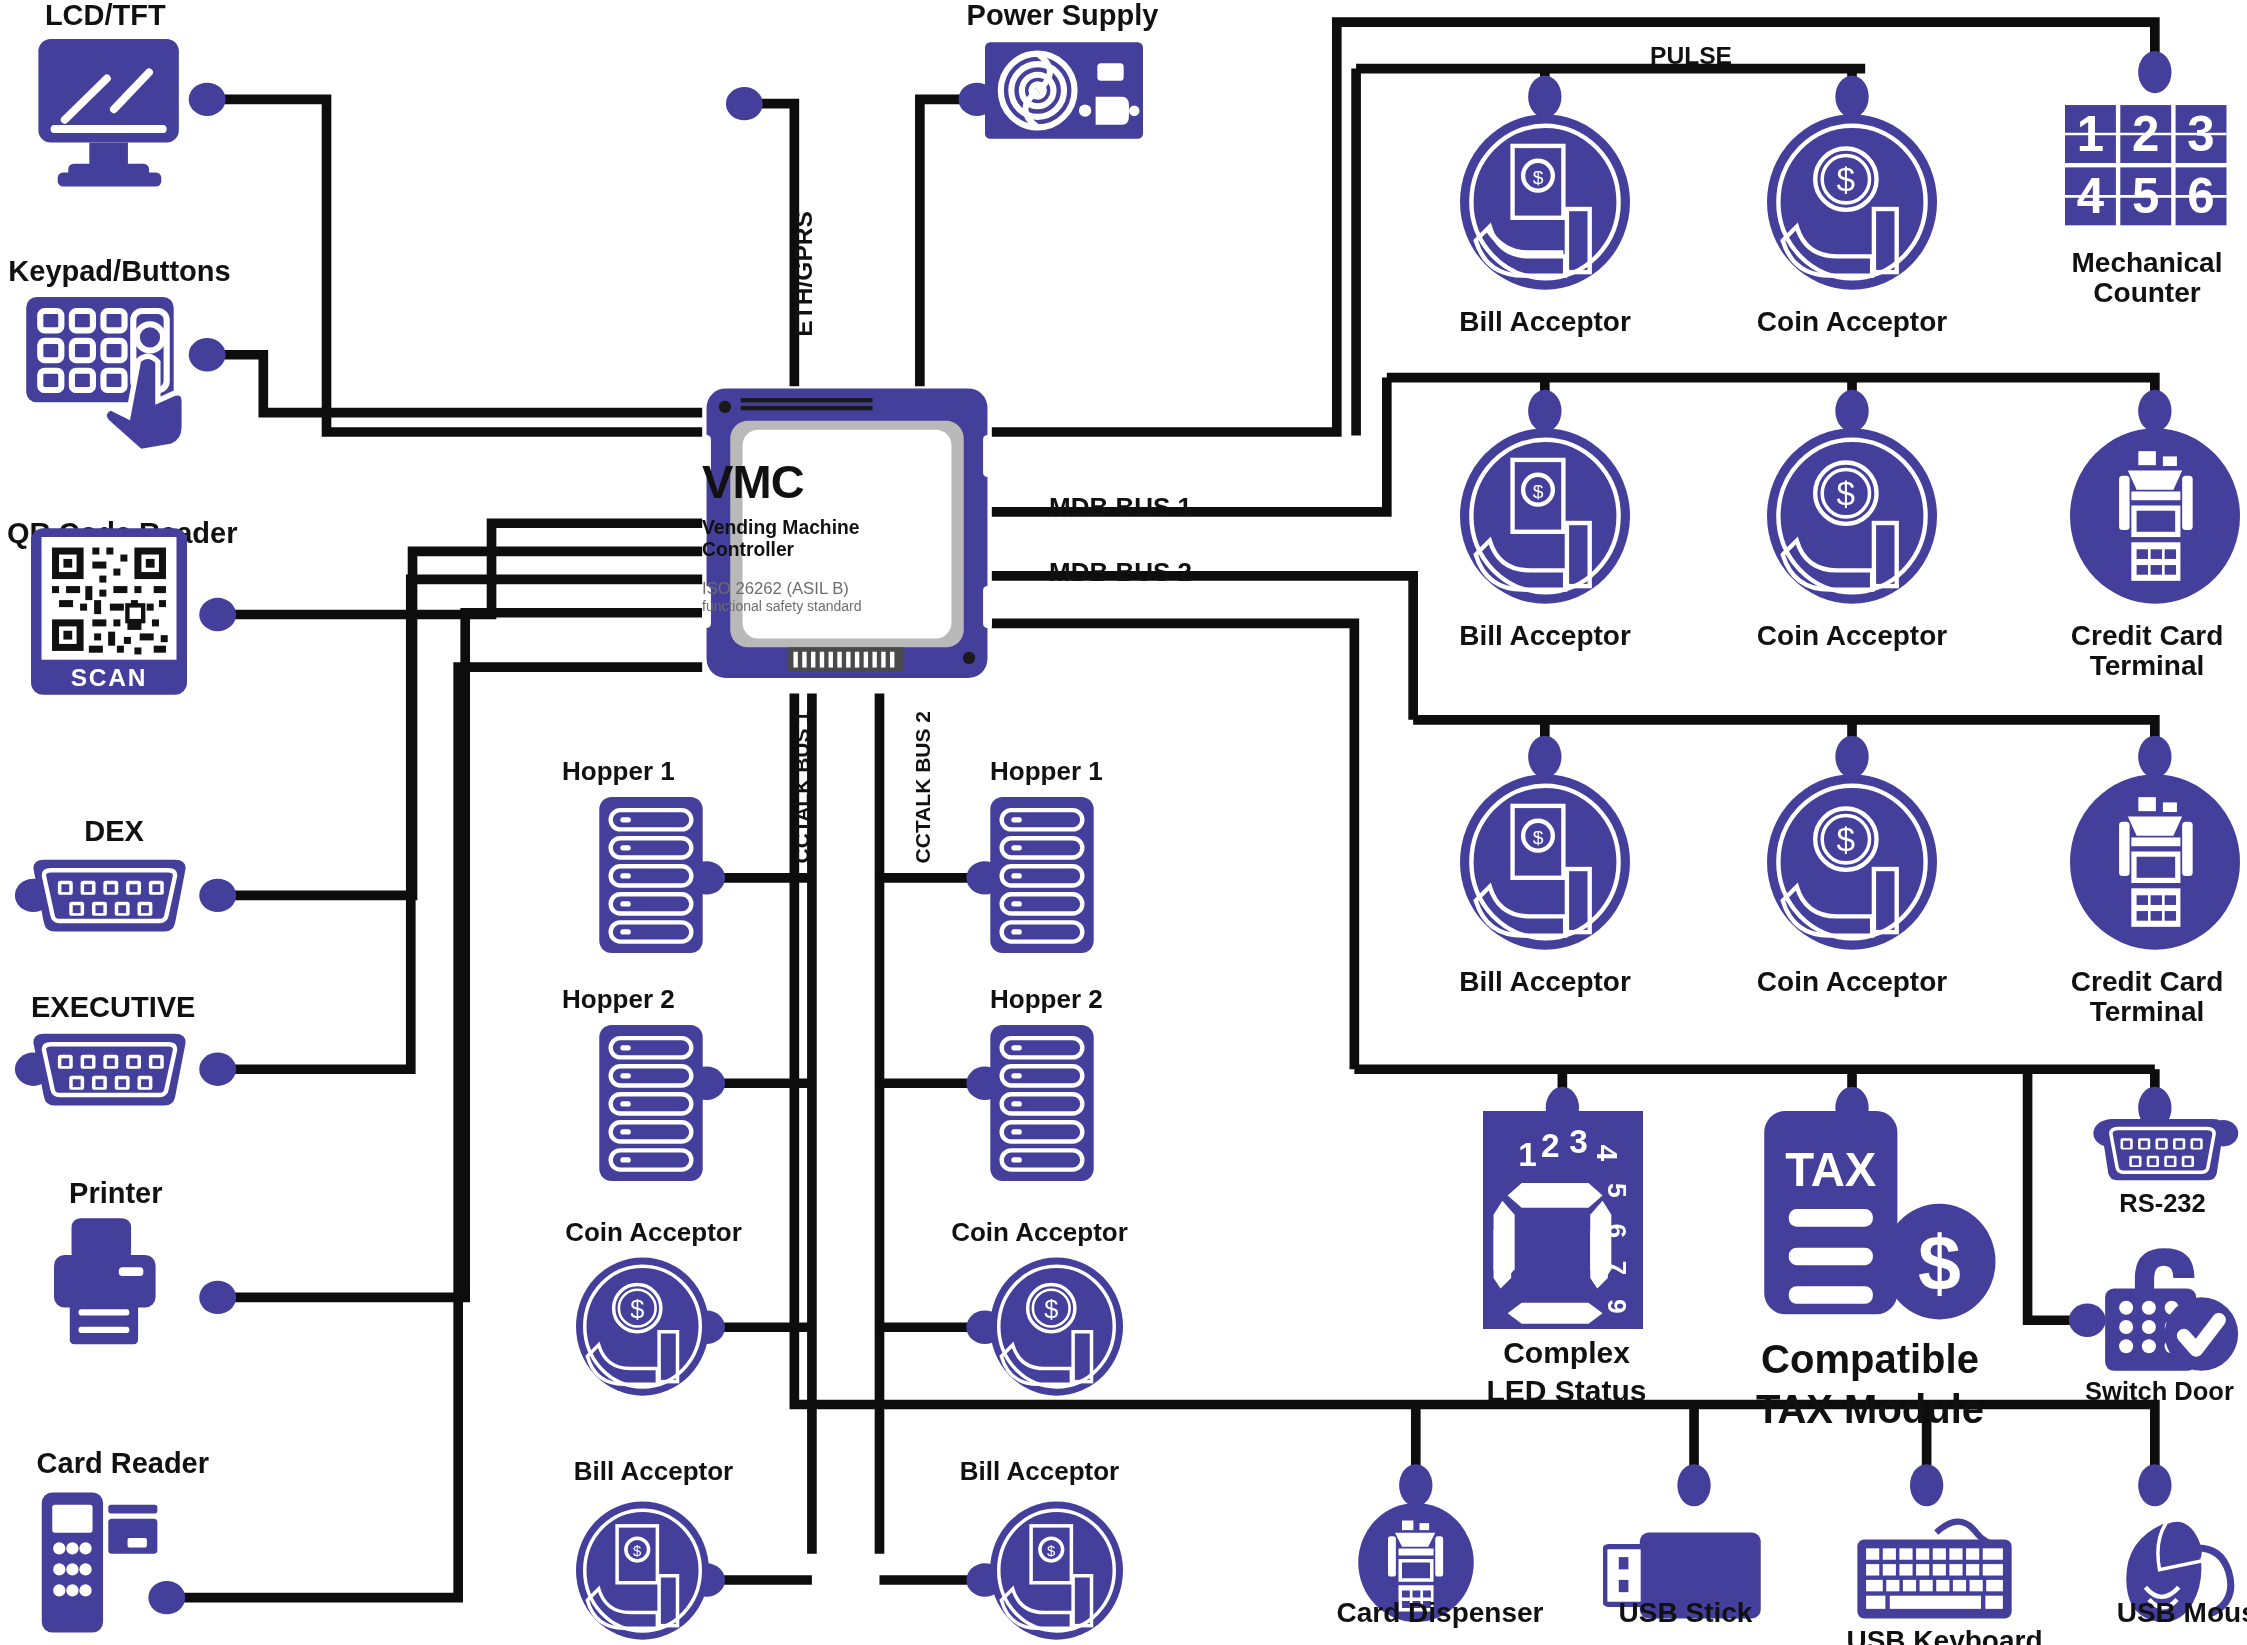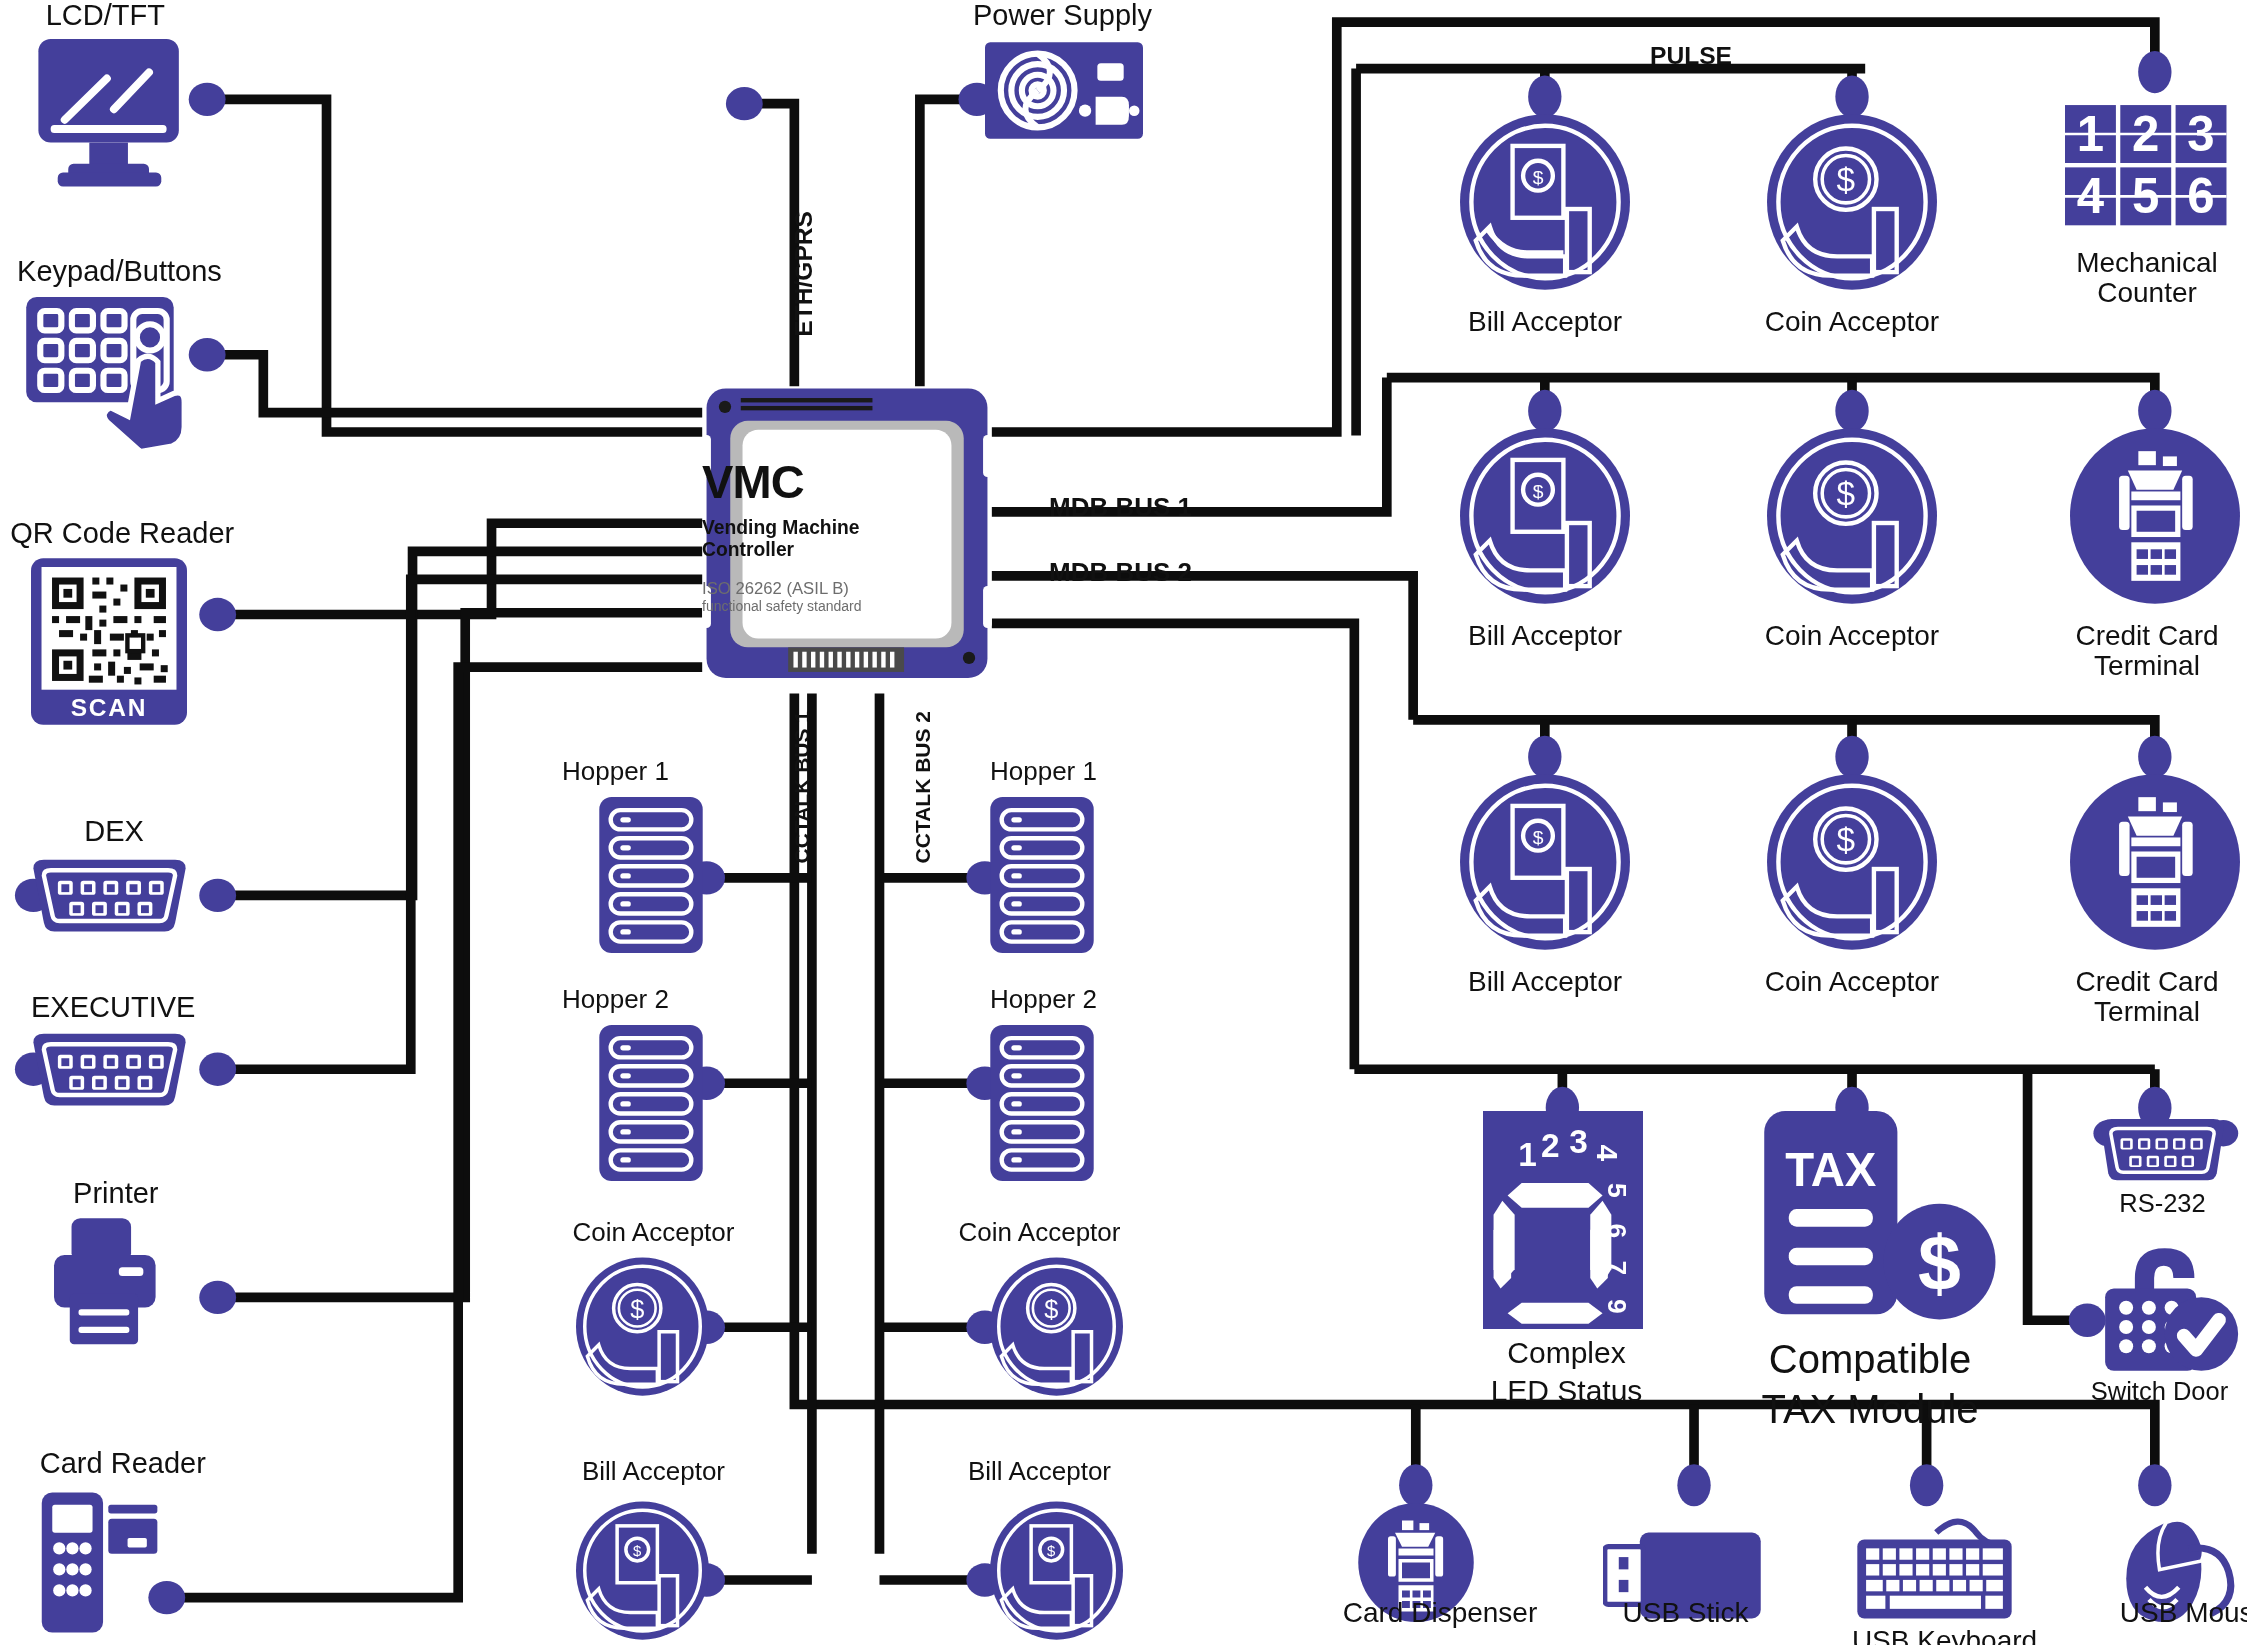--- a/index.html
+++ b/index.html
@@ -1,19 +1,19 @@
 <!DOCTYPE html>
 <html style="font-size:14px"><head>
 <meta charset="utf-8">
 <style>
   html,body{margin:0;padding:0;background:#ffffff;}
   body{font-family:"Liberation Sans",sans-serif;}
   #stage{position:relative;width:2247px;height:1646px;background:#fff;overflow:hidden;}
   .node{position:absolute;}
-  .lbl{position:absolute;text-align:center;color:#111;font-weight:normal;line-height:1.08;white-space:pre-line;}
+  .lbl{position:absolute;text-align:center;color:#111;font-weight:bold;line-height:1.08;white-space:pre-line;}
   svg.wires{position:absolute;left:0;top:0;width:2247px;height:1646px;pointer-events:none;}
   .buslbl{position:absolute;color:#111;font-weight:bold;}
   .rot{transform-origin:left top;}
 </style>
 </head>
 <body>
 
 <div id="stage">
 
   <svg class="wires" viewBox="0 0 2560 1875">
@@ -206,21 +206,21 @@
           <rect x="52" y="84" width="24" height="22" rx="5"></rect>
           <rect x="88" y="84" width="24" height="22" rx="5"></rect>
         <rect x="122" y="16" width="38" height="90" rx="10"></rect>
         <circle cx="141" cy="46" r="15"></circle>
       </g>
       <path d="M128 72 q12 -10 22 2 v44 l18 -8 q12 -4 12 10 v28 q0 16 -14 22 l-36 6 -38 -34 q-8 -10 4 -16 l20 10 z" fill="#443F9B" stroke="#fff" stroke-width="6"></path>
     </svg>
   </div>
 
   <div class="lbl" style="left:-5.3px;top:518px;width:255px;font-size:29px;">QR Code Reader</div>
-  <div class="node" style="left:31px;top:558px;">
+  <div class="node" style="left:31px;top:528px;">
     <svg width="156" height="167" viewBox="0 0 178 190">
       <rect x="0" y="0" width="178" height="190" rx="14" fill="#443F9B"></rect>
       <rect x="12" y="10" width="154" height="140" fill="#fff"></rect>
       <g fill="#111">
         <rect x="24" y="22" width="36" height="36"></rect>
           <rect x="32" y="30" width="20" height="20" fill="#fff"></rect>
           <rect x="37" y="35" width="10" height="10" fill="#111"></rect>
         <rect x="118" y="22" width="36" height="36"></rect>
           <rect x="126" y="30" width="20" height="20" fill="#fff"></rect>
           <rect x="131" y="35" width="10" height="10" fill="#111"></rect>

